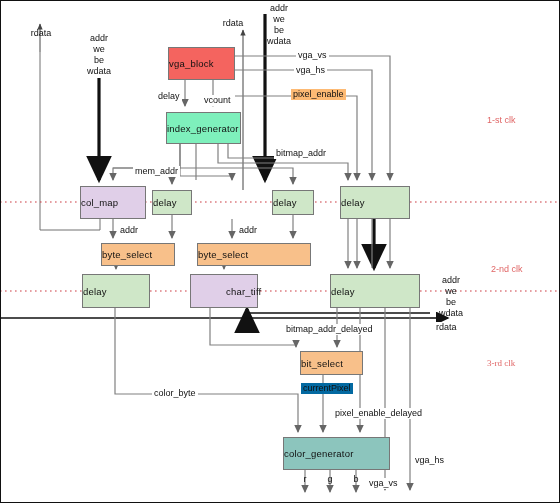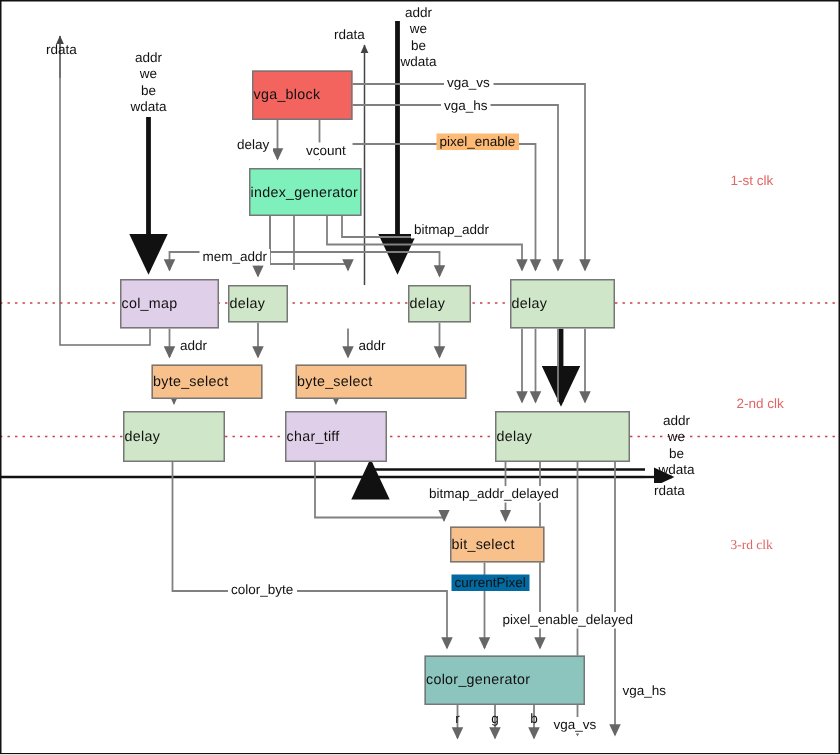--- a/index.html
+++ b/index.html
@@ -132,21 +132,21 @@
   </div>
   <div class="blk" style="left:101px;top:243px;width:74px;height:23px;background:#f8c08a;">
     <span>byte_select</span>
   </div>
   <div class="blk" style="left:197px;top:243px;width:114px;height:23px;background:#f8c08a;">
     <span>byte_select</span>
   </div>
   <div class="blk" style="left:82px;top:274px;width:68px;height:34px;background:#cfe7c8;">
     <span>delay</span>
   </div>
-  <div class="blk" style="left:190px;top:274px;width:68px;height:34px;background:#e0cfe8;">
+  <div class="blk" style="left:190px;top:274px;width:68px;height:34px;background:#e0cfe8;padding-left:35px;">
     <span>char_tiff</span>
   </div>
   <div class="blk" style="left:330px;top:274px;width:90px;height:34px;background:#cfe7c8;">
     <span>delay</span>
   </div>
   <div class="blk" style="left:300px;top:351px;width:63px;height:24px;background:#f8c08a;">
     <span>bit_select</span>
   </div>
   <div class="blk" style="left:283px;top:437px;width:107px;height:33px;background:#8cc5bd;">
     <span>color_generator</span>

